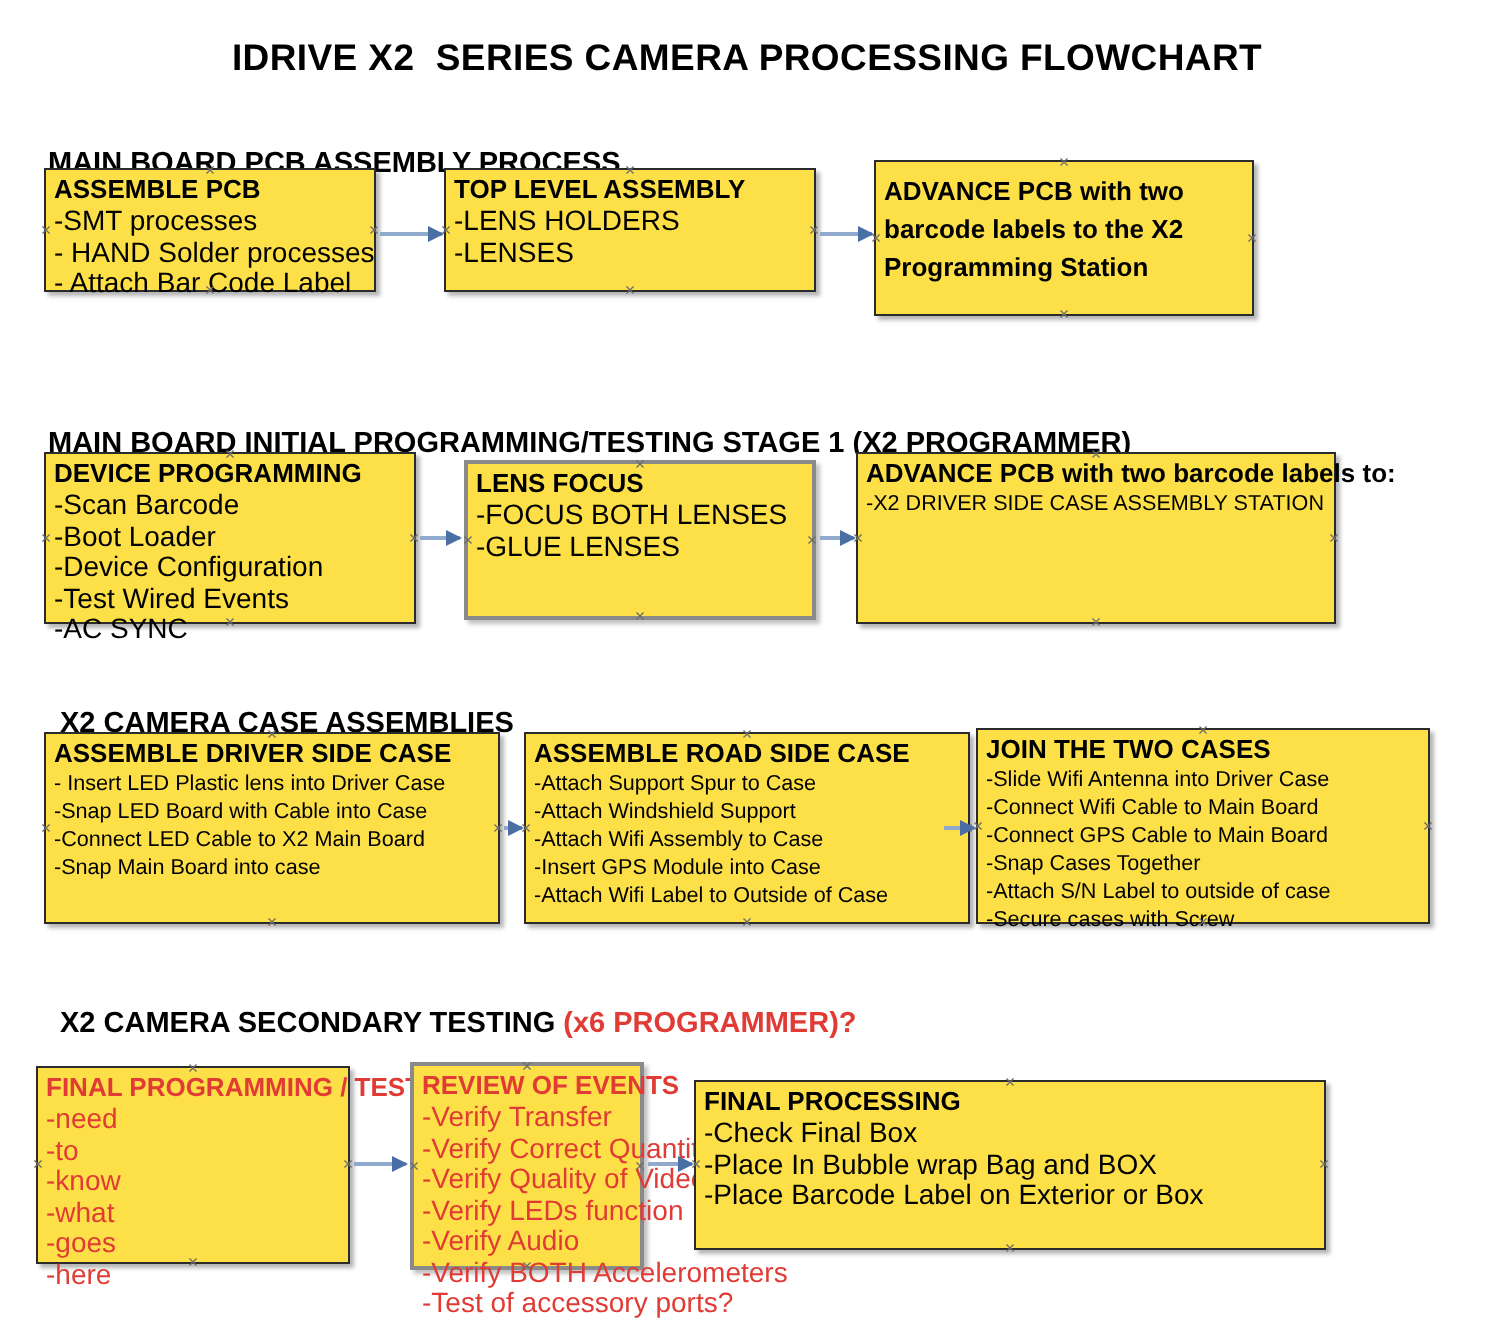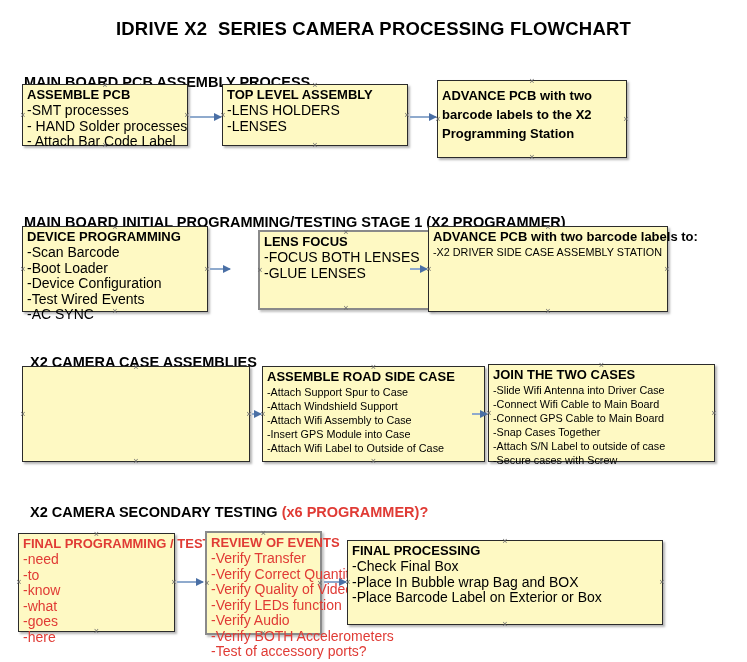--- a/index.html
+++ b/index.html
@@ -42,21 +42,21 @@
     color: #000000;
     margin-top: 14px;
   }
   .section-heading .accent {
     color: #e03b35;
   }
 
   
   .box {
     position: absolute;
-    background: #fef9c3;
+    background: #fde047;
     border: 1px solid #2b2b2b;
     box-sizing: border-box;
     box-shadow: 2px 2px 2px rgba(120,120,120,0.55);
     overflow: visible;
   }
   .box.thick {
     border: 2px solid #8a8a8a;
     box-shadow: 2px 2px 2px rgba(120,120,120,0.45);
   }
   .box-inner {
@@ -191,21 +191,21 @@
       <div class="box-line">-AC SYNC</div>
     </div>
     <span class="handle" style="left:50%; top:0;"></span>
     <span class="handle" style="left:50%; top:100%;"></span>
     <span class="handle" style="left:0; top:50%;"></span>
     <span class="handle" style="left:100%; top:50%;"></span>
   </div>
 
   <div class="arrow" style="left:210px; top:268px; width:20px;"></div>
 
-  <div class="box thick" style="left:232px; top:230px; width:176px; height:80px;margin-left:26px;">
+  <div class="box thick" style="left:232px; top:230px; width:176px; height:80px;">
     <div class="box-inner">
       <div class="box-title">LENS FOCUS</div>
       <div class="box-line">-FOCUS BOTH LENSES</div>
       <div class="box-line">-GLUE LENSES</div>
     </div>
     <span class="handle" style="left:50%; top:0;"></span>
     <span class="handle" style="left:50%; top:100%;"></span>
     <span class="handle" style="left:0; top:50%;"></span>
     <span class="handle" style="left:100%; top:50%;"></span>
   </div>
@@ -221,20 +221,27 @@
     <span class="handle" style="left:50%; top:100%;"></span>
     <span class="handle" style="left:0; top:50%;"></span>
     <span class="handle" style="left:100%; top:50%;"></span>
   </div>
 
   <div class="section-heading" style="left:30px; top:340px;">
     <span>X2 CAMERA CASE ASSEMBLIES</span>
   </div>
 
   <div class="box" style="left:22px; top:366px; width:228px; height:96px;">
+    <div class="box-inner">
+      <div class="box-title">ASSEMBLE DRIVER SIDE CASE</div>
+      <div class="box-line sm">- Insert LED Plastic lens into Driver Case</div>
+      <div class="box-line sm">-Snap LED Board with Cable into Case</div>
+      <div class="box-line sm">-Connect LED Cable to X2 Main Board</div>
+      <div class="box-line sm">-Snap Main Board into case</div>
+    </div>
     <span class="handle" style="left:50%; top:0;"></span>
     <span class="handle" style="left:50%; top:100%;"></span>
     <span class="handle" style="left:0; top:50%;"></span>
     <span class="handle" style="left:100%; top:50%;"></span>
   </div>
 
   <div class="arrow" style="left:252px; top:413px; width:9px;"></div>
 
   <div class="box" style="left:262px; top:366px; width:223px; height:96px;text-decoration:underline;">
     <div class="box-inner">

